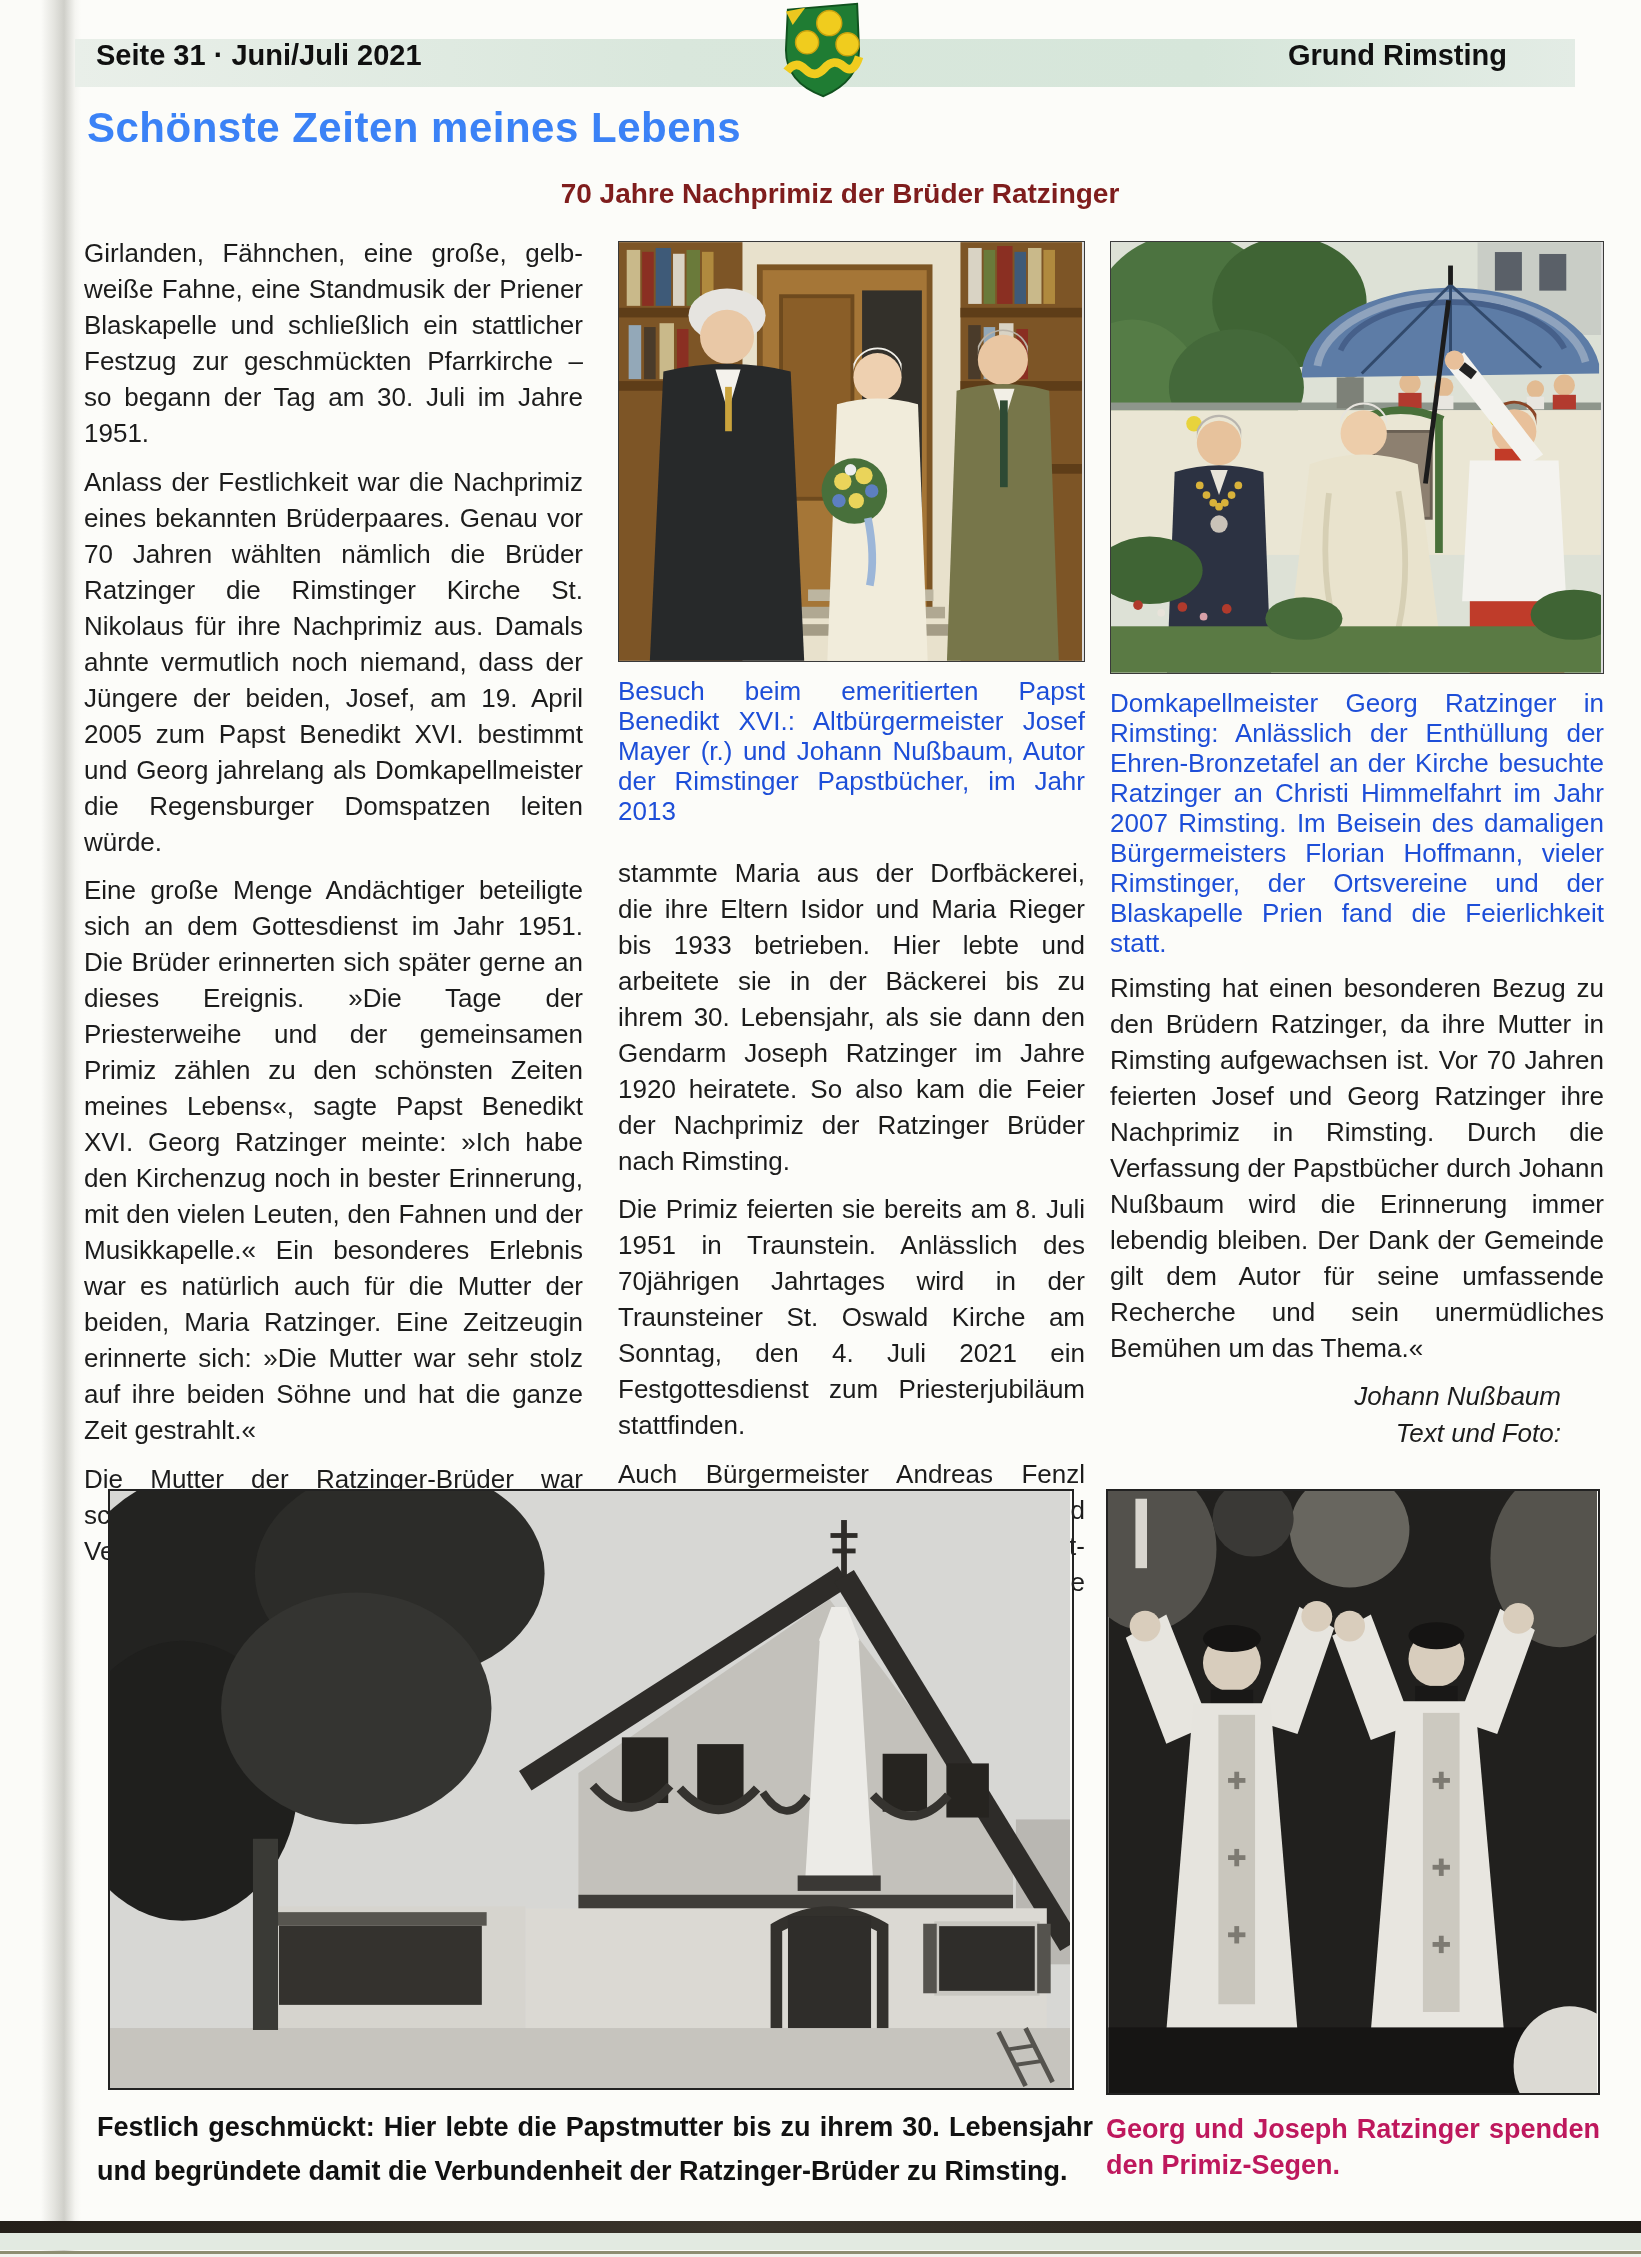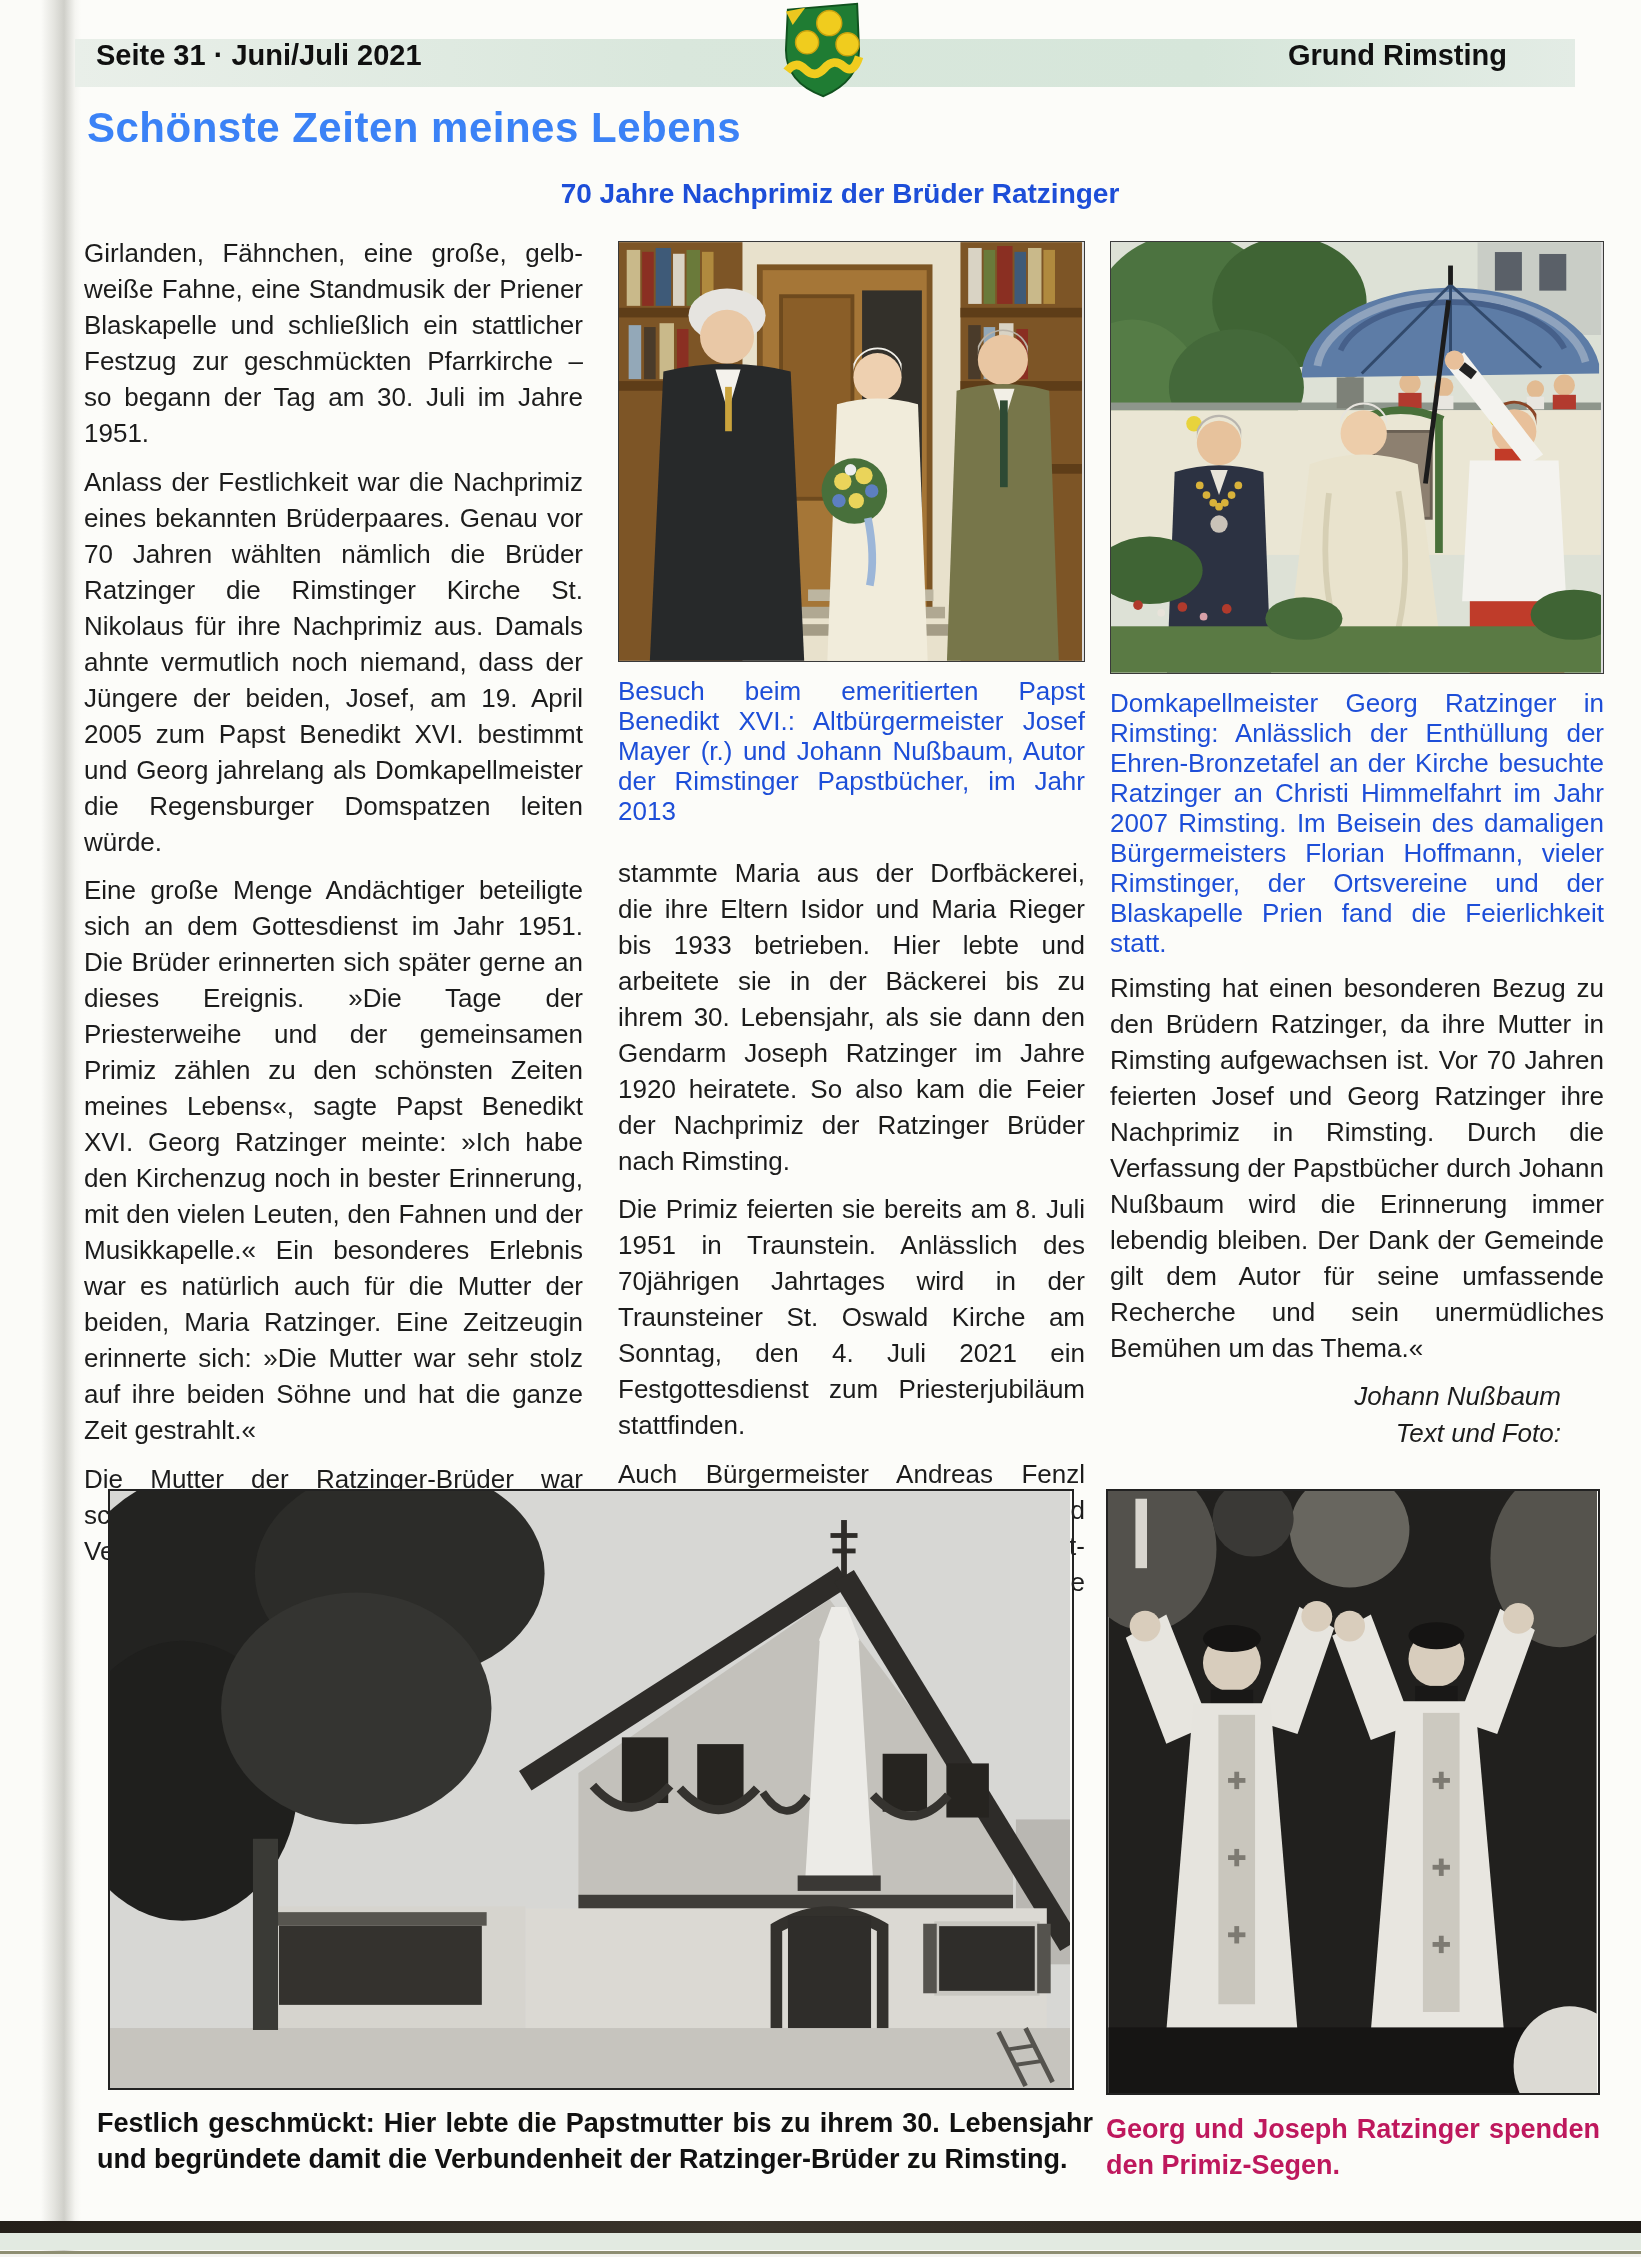--- a/index.html
+++ b/index.html
@@ -16,37 +16,37 @@
   
   .header-band{position:absolute;left:75px;top:39px;width:1500px;height:48px;box-sizing:border-box;
     display:flex;justify-content:space-between;padding:0 68px 0 21px;
     background:linear-gradient(90deg,#e9efe9,#d9e7dc 40%,#d6e6da 75%,#e3ece5);
     font-weight:bold;font-size:29px;color:#101010;}
   .crest{position:absolute;left:774px;top:0px;width:97px;height:102px;}
   
   .title{position:absolute;left:87px;right:48px;top:104px;
     font-size:42px;font-weight:bold;color:#3b82f6;letter-spacing:0.5px;}
   .subtitle{position:absolute;left:87px;right:48px;top:178px;text-align:center;
-    font-size:28px;font-weight:bold;color:#1d4ed8;}
+    font-size:28px;font-weight:bold;color:#7f1d1d;}
   
   .col{position:absolute;font-size:26px;line-height:36px;text-align:justify;}
   .col p{margin:0 0 12.6px 0;}
   .col-1{left:84px;top:235px;width:499px;}
   .col-2{left:618px;top:241px;width:467px;}
   .col-3{left:1110px;top:241px;width:494px;}
   .photo{border:1.9px solid #3a3a3a;font-size:0;line-height:0;background:#ddd;}
   .photo-caption{font-weight:normal;font-size:26px;line-height:30px;text-align:justify;margin:13.5px 0 0 0;color:#1d4ed8;}
   .col-2 .body-start{margin-top:29px;}
   .col-3 .body-start{margin-top:12px;}
   .credit{text-align:right;font-style:italic;font-size:26px;line-height:37px;margin-top:9.7px;padding-right:43px;}
   
   .photo-house{position:absolute;left:108px;top:1489px;width:966px;box-sizing:border-box;border:2.9px solid #222;font-size:0;}
   .photo-blessing{position:absolute;left:1106px;top:1489px;width:494px;box-sizing:border-box;border:2.9px solid #222;font-size:0;}
   .caption-house{position:absolute;left:97px;top:2105px;width:996px;
-    font-weight:bold;font-size:27px;line-height:36px;text-align:justify;color:#111;}
+    font-weight:bold;font-size:27px;line-height:44px;text-align:justify;color:#111;}
   .caption-blessing{position:absolute;left:1106px;top:2111px;width:494px;
     font-weight:bold;font-size:27px;line-height:36px;text-align:justify;color:#be185d;}
 </style>
 </head>
 <body>
 
 <div class="sheet">
 
   <div class="left-scan"></div>
 

